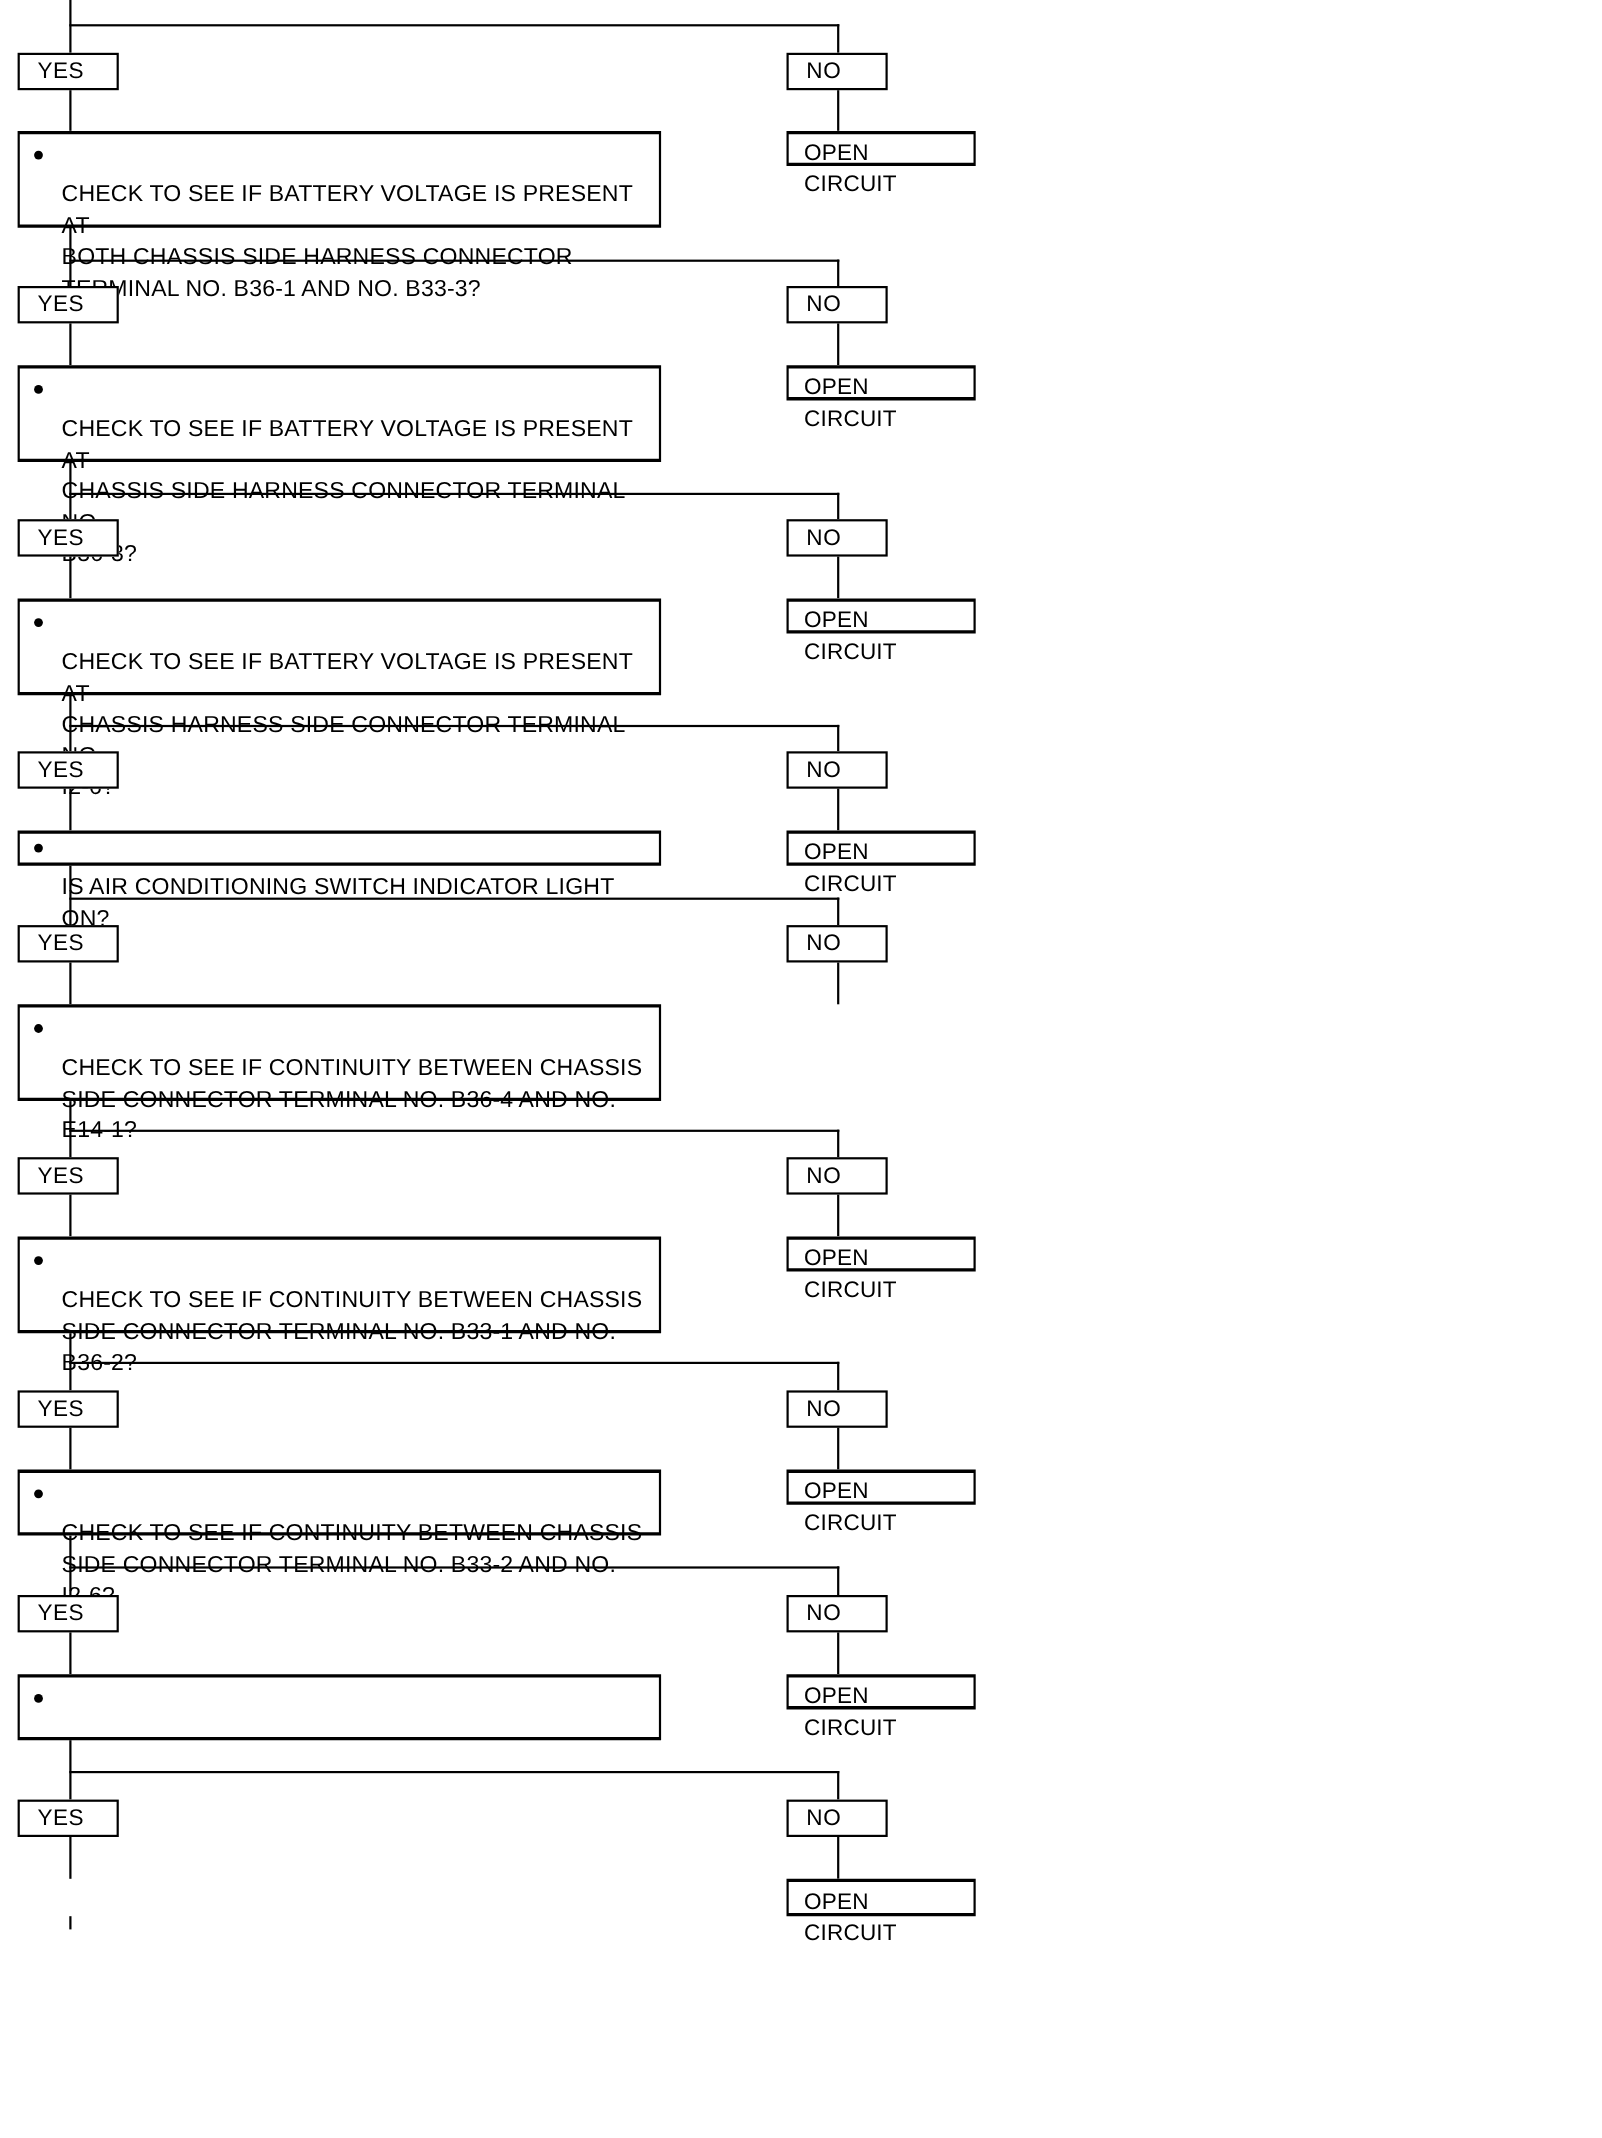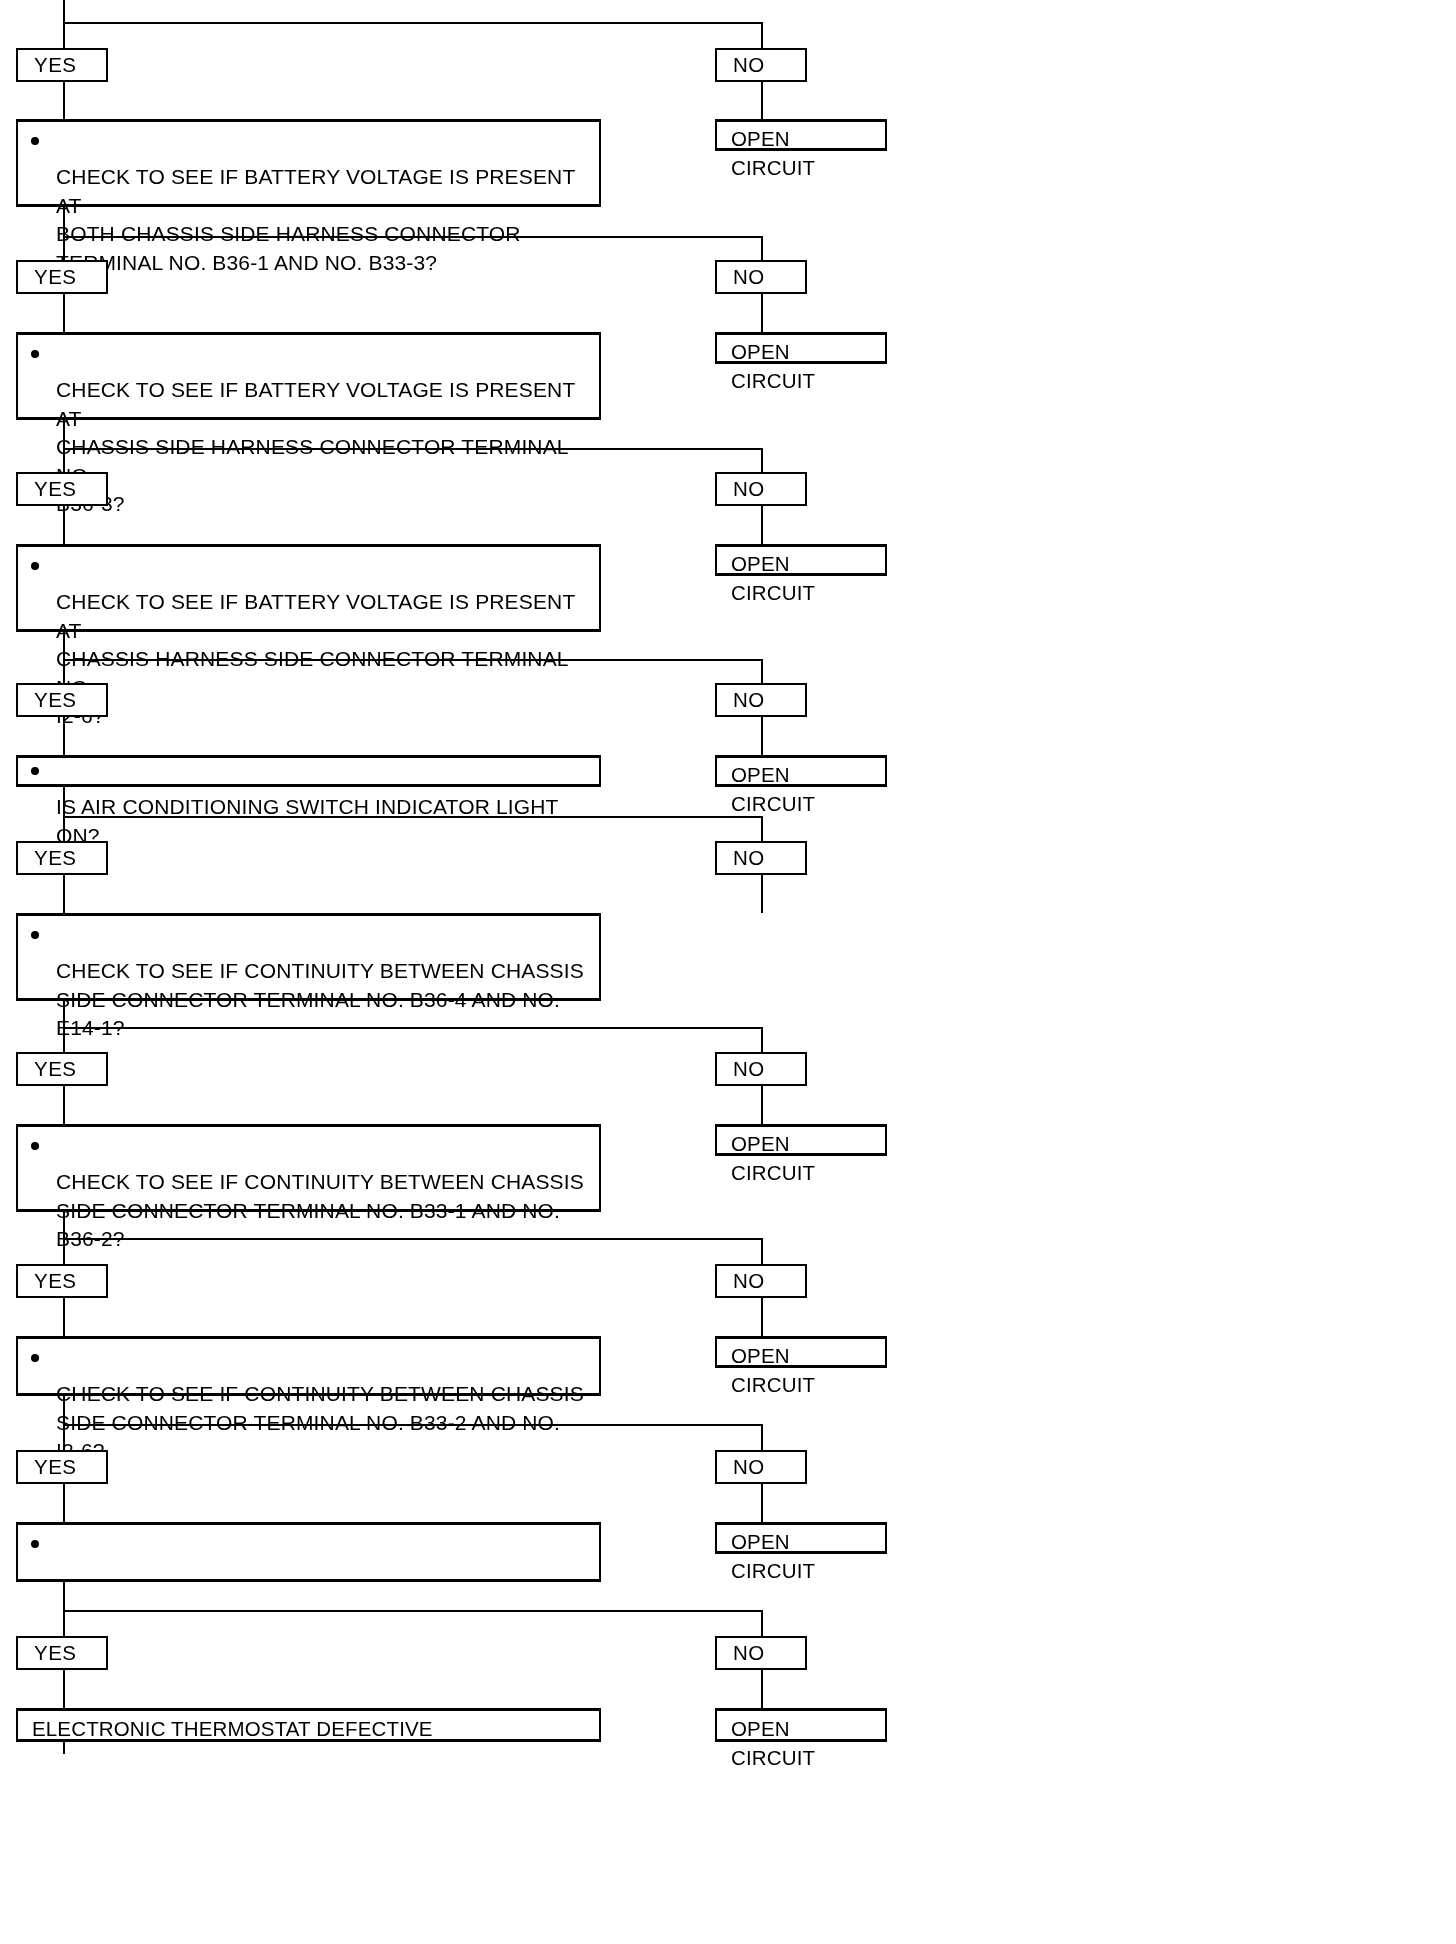--- a/index.html
+++ b/index.html
@@ -285,22 +285,19 @@
   <div class="box labelbox" style="left:16px; top:1636px; width:92px; height:34px;">
     <span class="txt">YES</span>
   </div>
   <div class="box labelbox" style="left:715px; top:1636px; width:92px; height:34px;">
     <span class="txt">NO</span>
   </div>
 
   <div class="vline" style="left:63px; top:1670px; height:38px;"></div>
   <div class="vline" style="left:761px; top:1670px; height:38px;"></div>
 
-  <div class="box plainbox" style="left:16px; top:1708px; width:585px; height:34px; padding-top:4px; padding-bottom:4px;">
-    <span class="txt">ELECTRONIC THERMOSTAT DEFECTIVE</span>
-  </div>
   <div class="box plainbox" style="left:715px; top:1708px; width:172px; height:34px; padding-top:4px; padding-bottom:4px;">
     <span class="txt">OPEN CIRCUIT</span>
   </div>
 
   <div class="vline" style="left:63px; top:1742px; height:12px;"></div>
 
 </div>
 
 </body></html>

